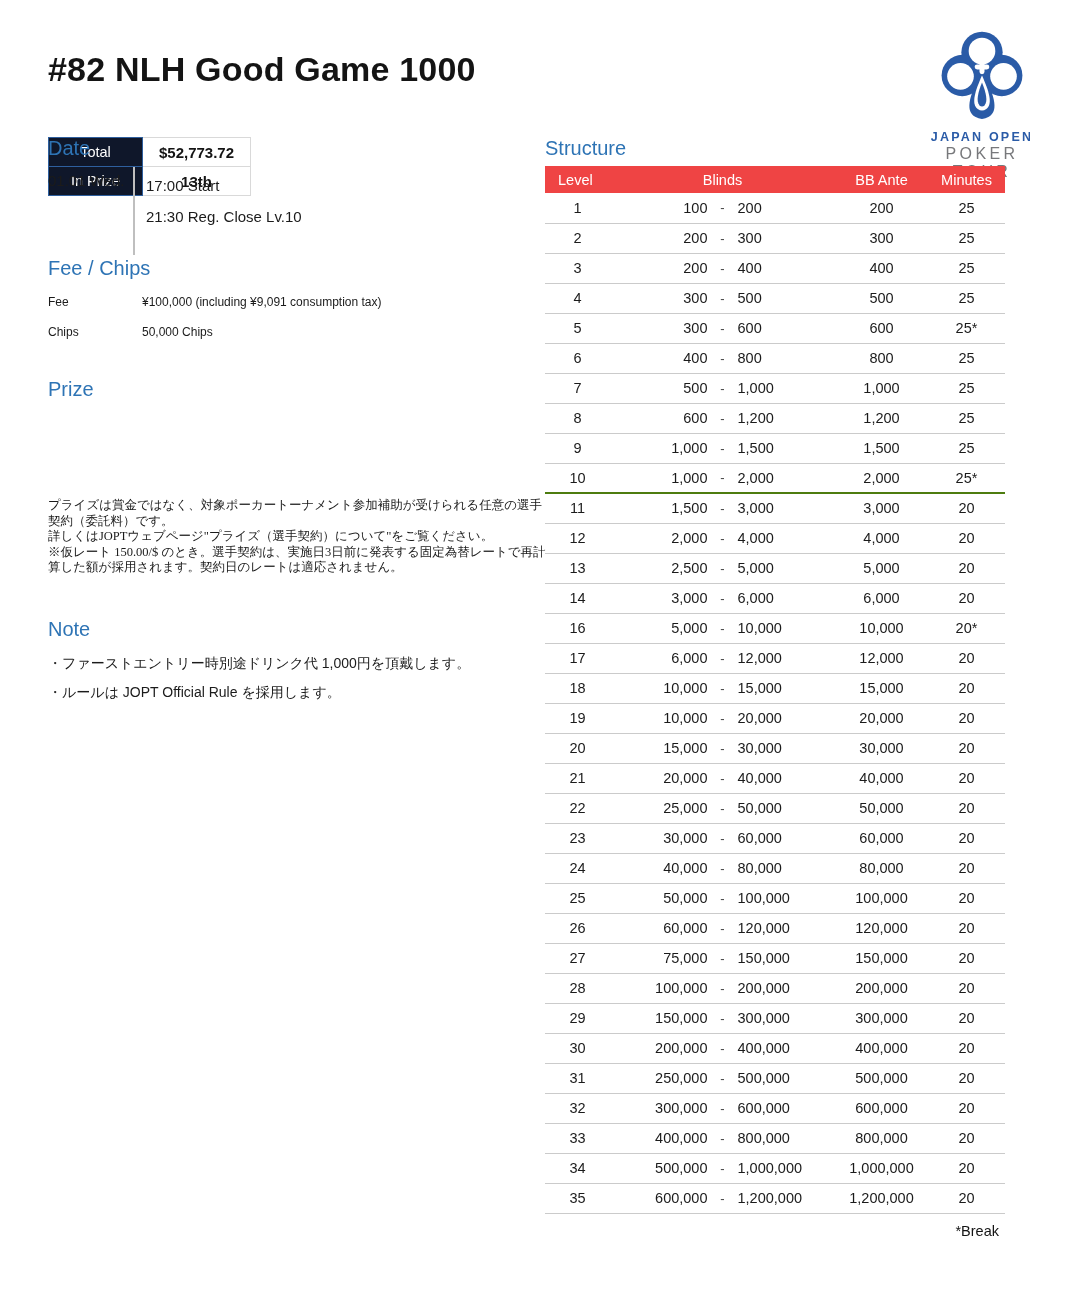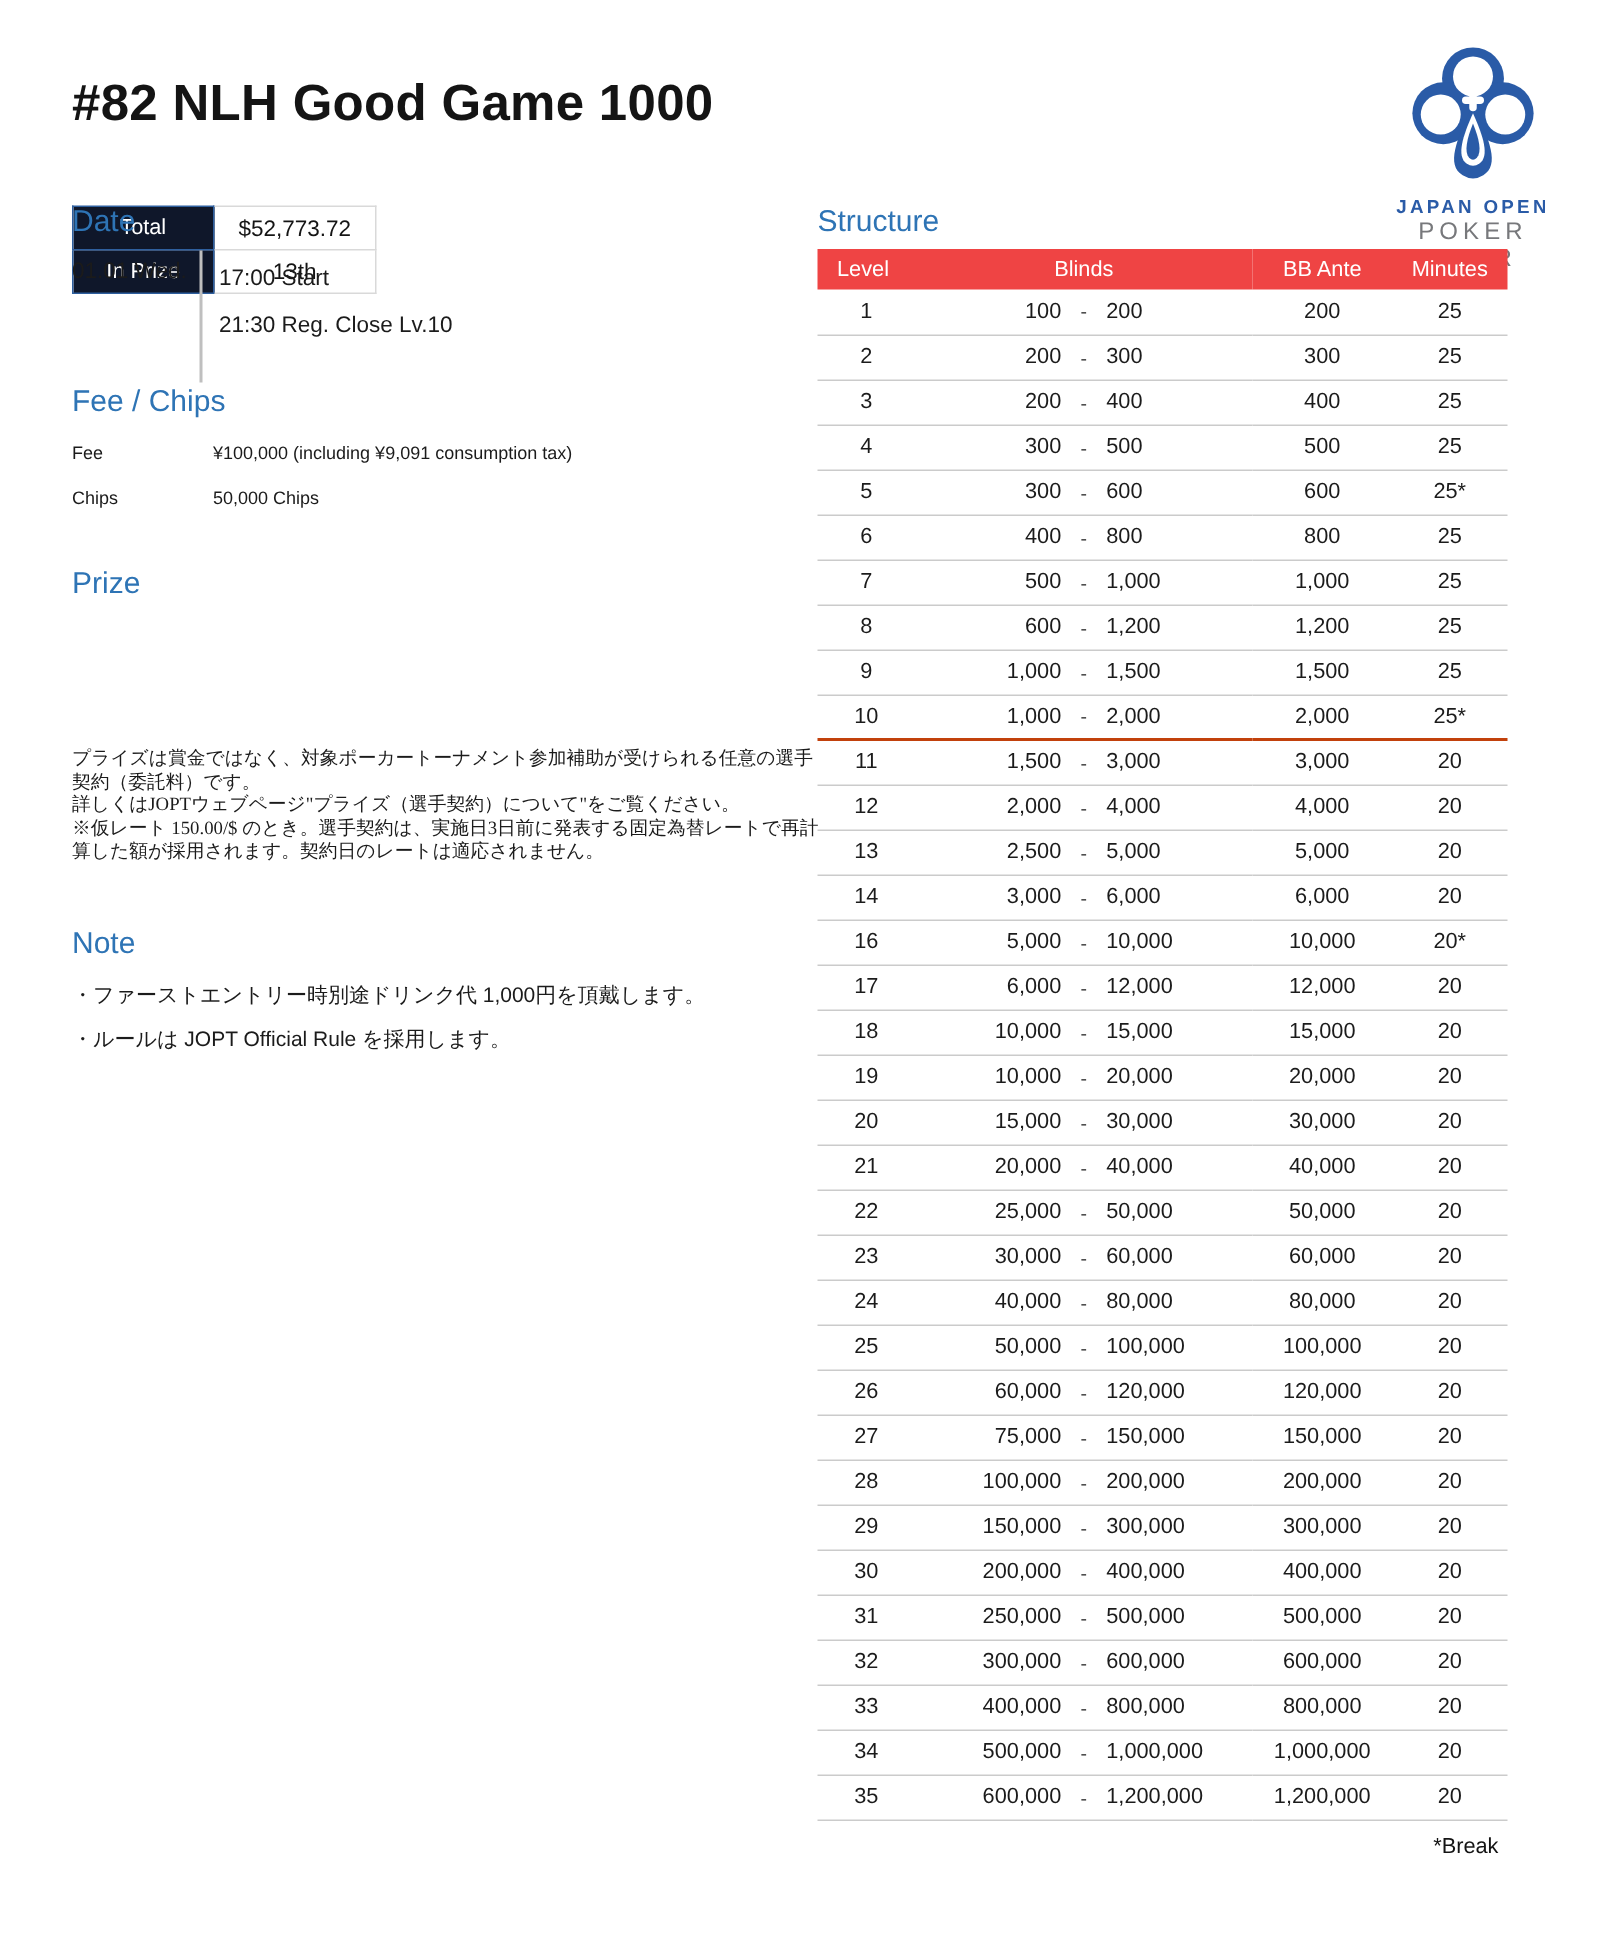--- a/index.html
+++ b/index.html
@@ -25,21 +25,21 @@
 
   .sec-fee { top:120px; }
   .fee-block { top:150px; width:465px; }
   .kv-row { display:flex; font-size:12px; line-height:30px; }
   .kv-label { width:94px; }
 
   .sec-prize { top:241px; }
   .prize-table { top:268px; border-collapse:collapse; }
   .prize-table td { height:29px; font-size:14.5px; border:1px solid #d9d9d9; }
   .prize-table .p-label { width:94px; background:#0f172a; color:#ffffff; text-align:center; border:1px solid #2E5F9E; }
-  .prize-table .p-value { width:108px; text-align:center; font-size:15px; color:#141414; }
+  .prize-table .p-value { width:108px; text-align:center; font-size:15px; color:#141414;font-weight:bold; }
 
   .prize-note { top:361px; width:500px; font-size:12.5px; line-height:15.5px; color:#1b1b1b; }
   .prize-note p { margin:0;font-family:Liberation Serif, serif; }
 
   .sec-note { top:481px; }
   .note-block { top:512px; width:500px; font-size:14px; line-height:29px; }
 
   
   .right-col { position:absolute; left:545px; top:137px; width:460px; }
   .structure-table { margin-top:6px; width:460px; border-collapse:collapse; table-layout:fixed; }
@@ -48,21 +48,21 @@
   .structure-table col.c-ante { width:93px; }
   .structure-table col.c-min { width:77px; }
   .structure-table th { background:#ef4444; color:#fff; font-weight:400; font-size:14.5px; height:27px; text-align:center; }
   .structure-table th.h-level { text-align:left; padding-left:13px; }
   .structure-table td { height:30px; font-size:14.5px; text-align:center; border-bottom:1px solid #cbcbcb; color:#1b1b1b; }
   .structure-table td.blinds { padding:0 6px; }
   .structure-table td.blinds .cellflex { display:flex; align-items:center; }
   .structure-table .sb { flex:1; text-align:right; }
   .structure-table .dash { width:30px; text-align:center; font-size:13px; color:#444; }
   .structure-table .bb { flex:1; text-align:left; }
-  .structure-table tr.reg-close td { border-bottom:2px solid #c2410c; }
+  .structure-table tr.reg-close td { border-bottom:2px solid #4d7c0f; }
   .table-footnote { margin-top:9px; text-align:right; padding-right:6px; font-size:14.5px; color:#141414; }
 </style>
 </head>
 <body>
 
 <div class="page">
 
   <div class="doc-title">#82 NLH Good Game 1000</div>
 
   <div class="logo">

